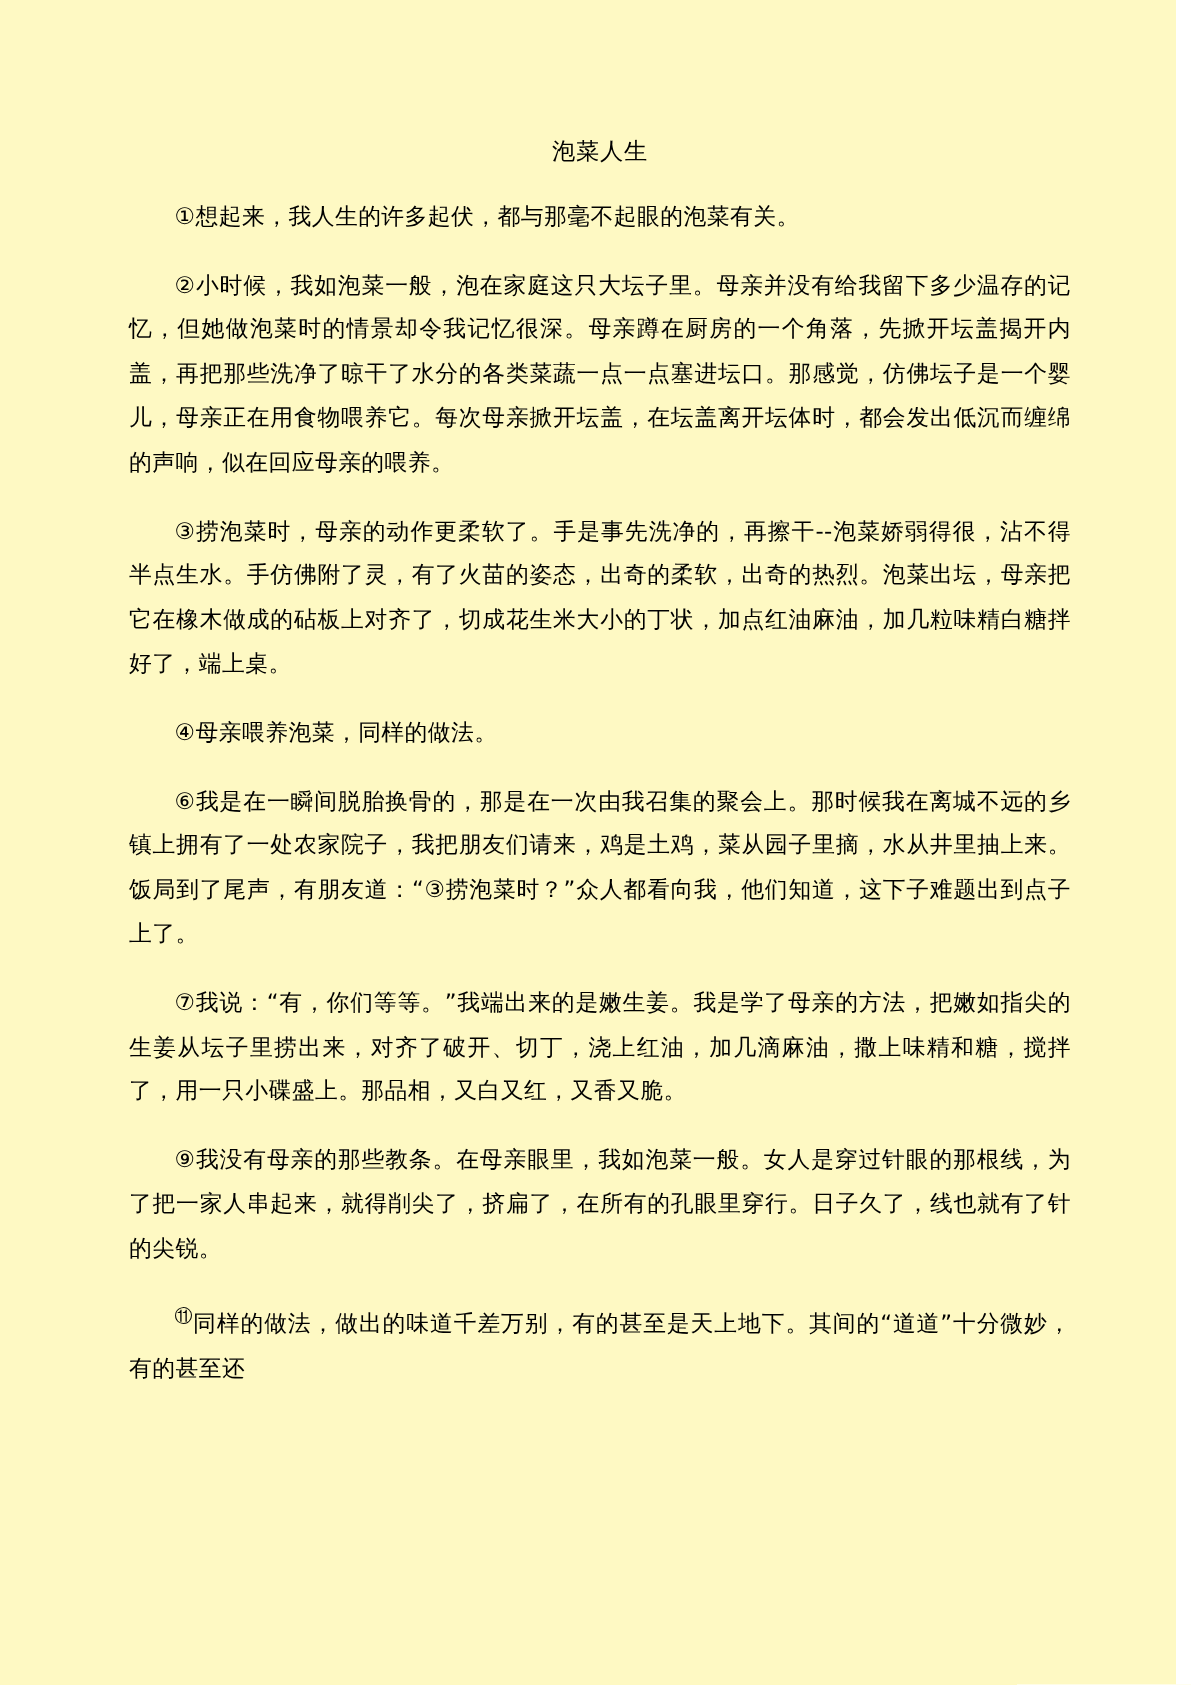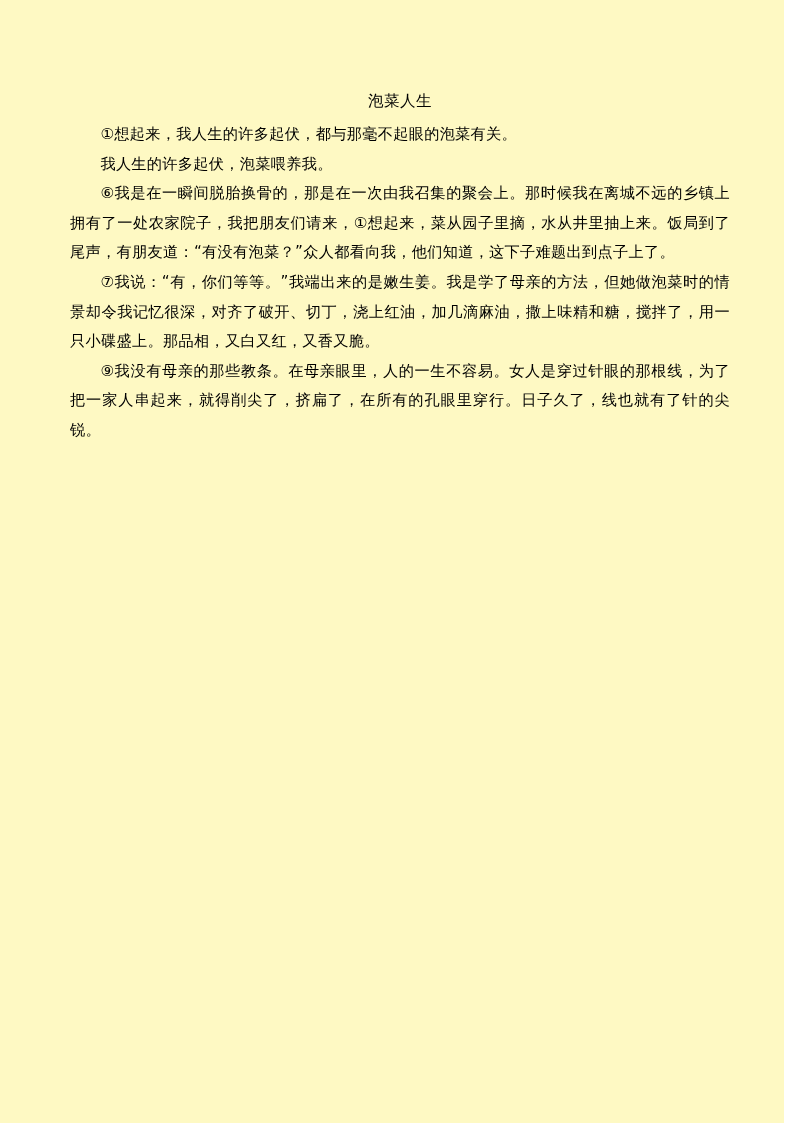--- a/index.html
+++ b/index.html
@@ -31,39 +31,42 @@
     line-height: 26px;
     letter-spacing: 0.5px;
     margin: 0 0 6px 0;
     font-weight: 400;
   }
   .para {
     font-size: 15.2px;
     line-height: 29.6px;
     text-align: justify;
     text-justify: inter-ideograph;
-    margin: 0;
+    margin: 16px;
     text-indent: 2em;
     letter-spacing: 0.02em;
     word-break: break-all;
   }
   .marker-sup {
     font-size: 12px;
     vertical-align: super;
     letter-spacing: 0;
   }
 </style>
 </head>
 <body>
 
 <div class="page">
   <div class="content">
 
     <div class="doc-title">泡菜人生</div>
 
     <p class="para">①想起来，我人生的许多起伏，都与那毫不起眼的泡菜有关。</p>
-    <p class="para">我人生的许多起伏，泡菜喂养我。</p>
-    <p class="para">⑥我是在一瞬间脱胎换骨的，那是在一次由我召集的聚会上。那时候我在离城不远的乡镇上拥有了一处农家院子，我把朋友们请来，①想起来，菜从园子里摘，水从井里抽上来。饭局到了尾声，有朋友道：“有没有泡菜？”众人都看向我，他们知道，这下子难题出到点子上了。</p>
-    <p class="para">⑦我说：“有，你们等等。”我端出来的是嫩生姜。我是学了母亲的方法，但她做泡菜时的情景却令我记忆很深，对齐了破开、切丁，浇上红油，加几滴麻油，撒上味精和糖，搅拌了，用一只小碟盛上。那品相，又白又红，又香又脆。</p>
-    <p class="para">⑨我没有母亲的那些教条。在母亲眼里，人的一生不容易。女人是穿过针眼的那根线，为了把一家人串起来，就得削尖了，挤扁了，在所有的孔眼里穿行。日子久了，线也就有了针的尖锐。</p>
+    <p class="para">②小时候，我如泡菜一般，泡在家庭这只大坛子里。母亲并没有给我留下多少温存的记忆，但她做泡菜时的情景却令我记忆很深。母亲蹲在厨房的一个角落，先掀开坛盖揭开内盖，再把那些洗净了晾干了水分的各类菜蔬一点一点塞进坛口。那感觉，仿佛坛子是一个婴儿，母亲正在用食物喂养它。每次母亲掀开坛盖，在坛盖离开坛体时，都会发出低沉而缠绵的声响，似在回应母亲的喂养。</p>
+    <p class="para">③捞泡菜时，母亲的动作更柔软了。手是事先洗净的，再擦干--泡菜娇弱得很，沾不得半点生水。手仿佛附了灵，有了火苗的姿态，出奇的柔软，出奇的热烈。泡菜出坛，母亲把它在橡木做成的砧板上对齐了，切成花生米大小的丁状，加点红油麻油，加几粒味精白糖拌好了，端上桌。</p>
+    <p class="para">④母亲喂养泡菜，同样的做法。</p>
+    <p class="para">⑥我是在一瞬间脱胎换骨的，那是在一次由我召集的聚会上。那时候我在离城不远的乡镇上拥有了一处农家院子，我把朋友们请来，鸡是土鸡，菜从园子里摘，水从井里抽上来。饭局到了尾声，有朋友道：“③捞泡菜时？”众人都看向我，他们知道，这下子难题出到点子上了。</p>
+    <p class="para">⑦我说：“有，你们等等。”我端出来的是嫩生姜。我是学了母亲的方法，把嫩如指尖的生姜从坛子里捞出来，对齐了破开、切丁，浇上红油，加几滴麻油，撒上味精和糖，搅拌了，用一只小碟盛上。那品相，又白又红，又香又脆。</p>
+    <p class="para">⑨我没有母亲的那些教条。在母亲眼里，我如泡菜一般。女人是穿过针眼的那根线，为了把一家人串起来，就得削尖了，挤扁了，在所有的孔眼里穿行。日子久了，线也就有了针的尖锐。</p>
+    <p class="para"><span class="marker-sup">⑪</span><span>同样的做法，做出的味道千差万别，有的甚至是天上地下。其间的“道道”十分微妙，有的甚至还</span></p>
 
   </div>
 </div>
 
 </body></html>

